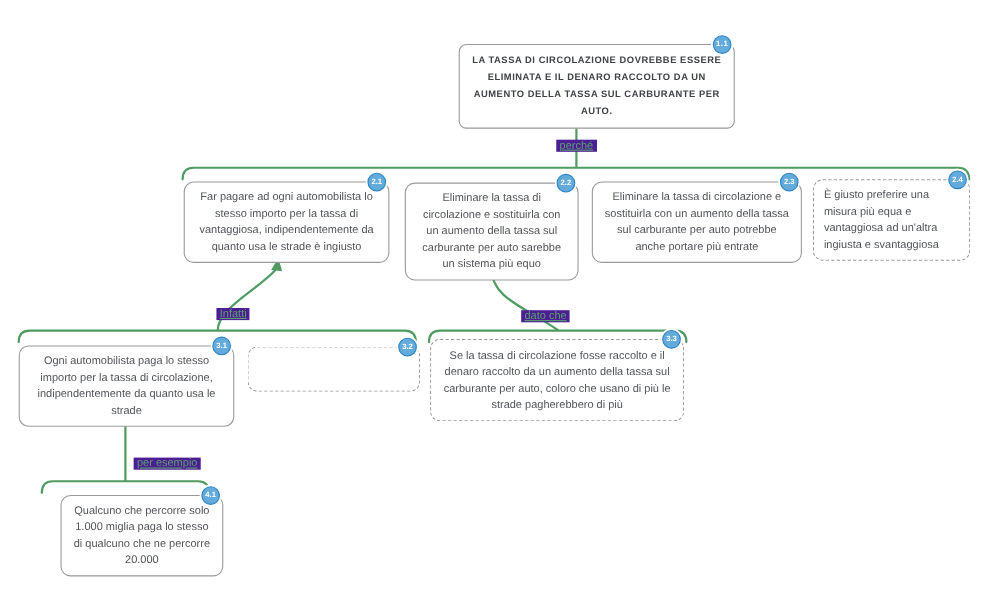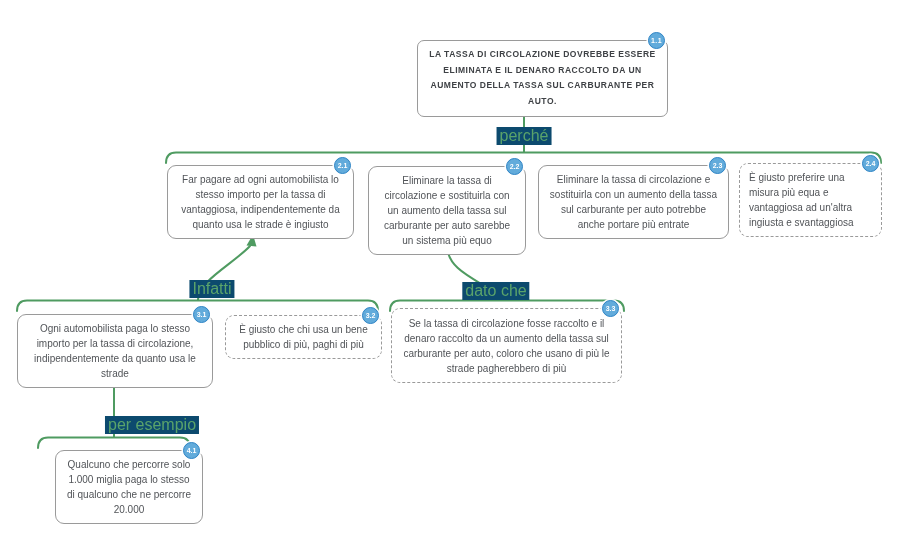--- a/index.html
+++ b/index.html
@@ -9,25 +9,26 @@
     background:#ffffff;
     font-family:"Liberation Sans", sans-serif;
     overflow:hidden;
   }
   #edges{position:absolute;left:0;top:0;z-index:1;}
   .edge{stroke:#4f9b61;stroke-width:2;fill:none;stroke-linecap:round;}
   .arrowhead{fill:#4f9b61;stroke:none;}
   .edge-label{
     position:absolute;z-index:2;
     transform:translateX(-50%);
-    background:#0c4a6e;
+    background:#4c1d95;
     color:#5aa36b;
-    font-size:16px;
+    font-size:10px;
     padding:0 3px;
     white-space:nowrap;
+    text-decoration:underline;
   }
   .node{
     position:absolute;z-index:3;
     box-sizing:border-box;
     background:#ffffff;
     border:1.4px solid #9a9a9a;
     border-radius:9px;
     color:#515458;
     font-size:10px;
     line-height:1.5;
@@ -124,21 +125,20 @@
     <span class="node-text">È giusto preferire una misura più equa e vantaggiosa ad un'altra ingiusta e svantaggiosa</span>
   </div>
 
   <div class="node" style="left:17px;top:314px;width:196px;min-height:68px;">
     <span class="badge">3.1</span>
     <span class="node-text">Ogni automobilista paga lo stesso importo per la tassa di circolazione, indipendentemente da quanto usa le strade</span>
   </div>
 
   <div class="node dashed" style="left:225px;top:315px;width:157px;min-height:41px;">
     <span class="badge">3.2</span>
-    <span class="node-text">È giusto che chi usa un bene pubblico di più, paghi di più</span>
   </div>
 
   <div class="node dashed" style="left:391px;top:308px;width:231px;min-height:75px;">
     <span class="badge">3.3</span>
     <span class="node-text">Se la tassa di circolazione fosse raccolto e il denaro raccolto da un aumento della tassa sul carburante per auto, coloro che usano di più le strade pagherebbero di più</span>
   </div>
 
   <div class="node" style="left:40px;top:450px;width:148px;min-height:68px;margin-left:15px;">
     <span class="badge">4.1</span>
     <span class="node-text">Qualcuno che percorre solo 1.000 miglia paga lo stesso di qualcuno che ne percorre 20.000</span>

